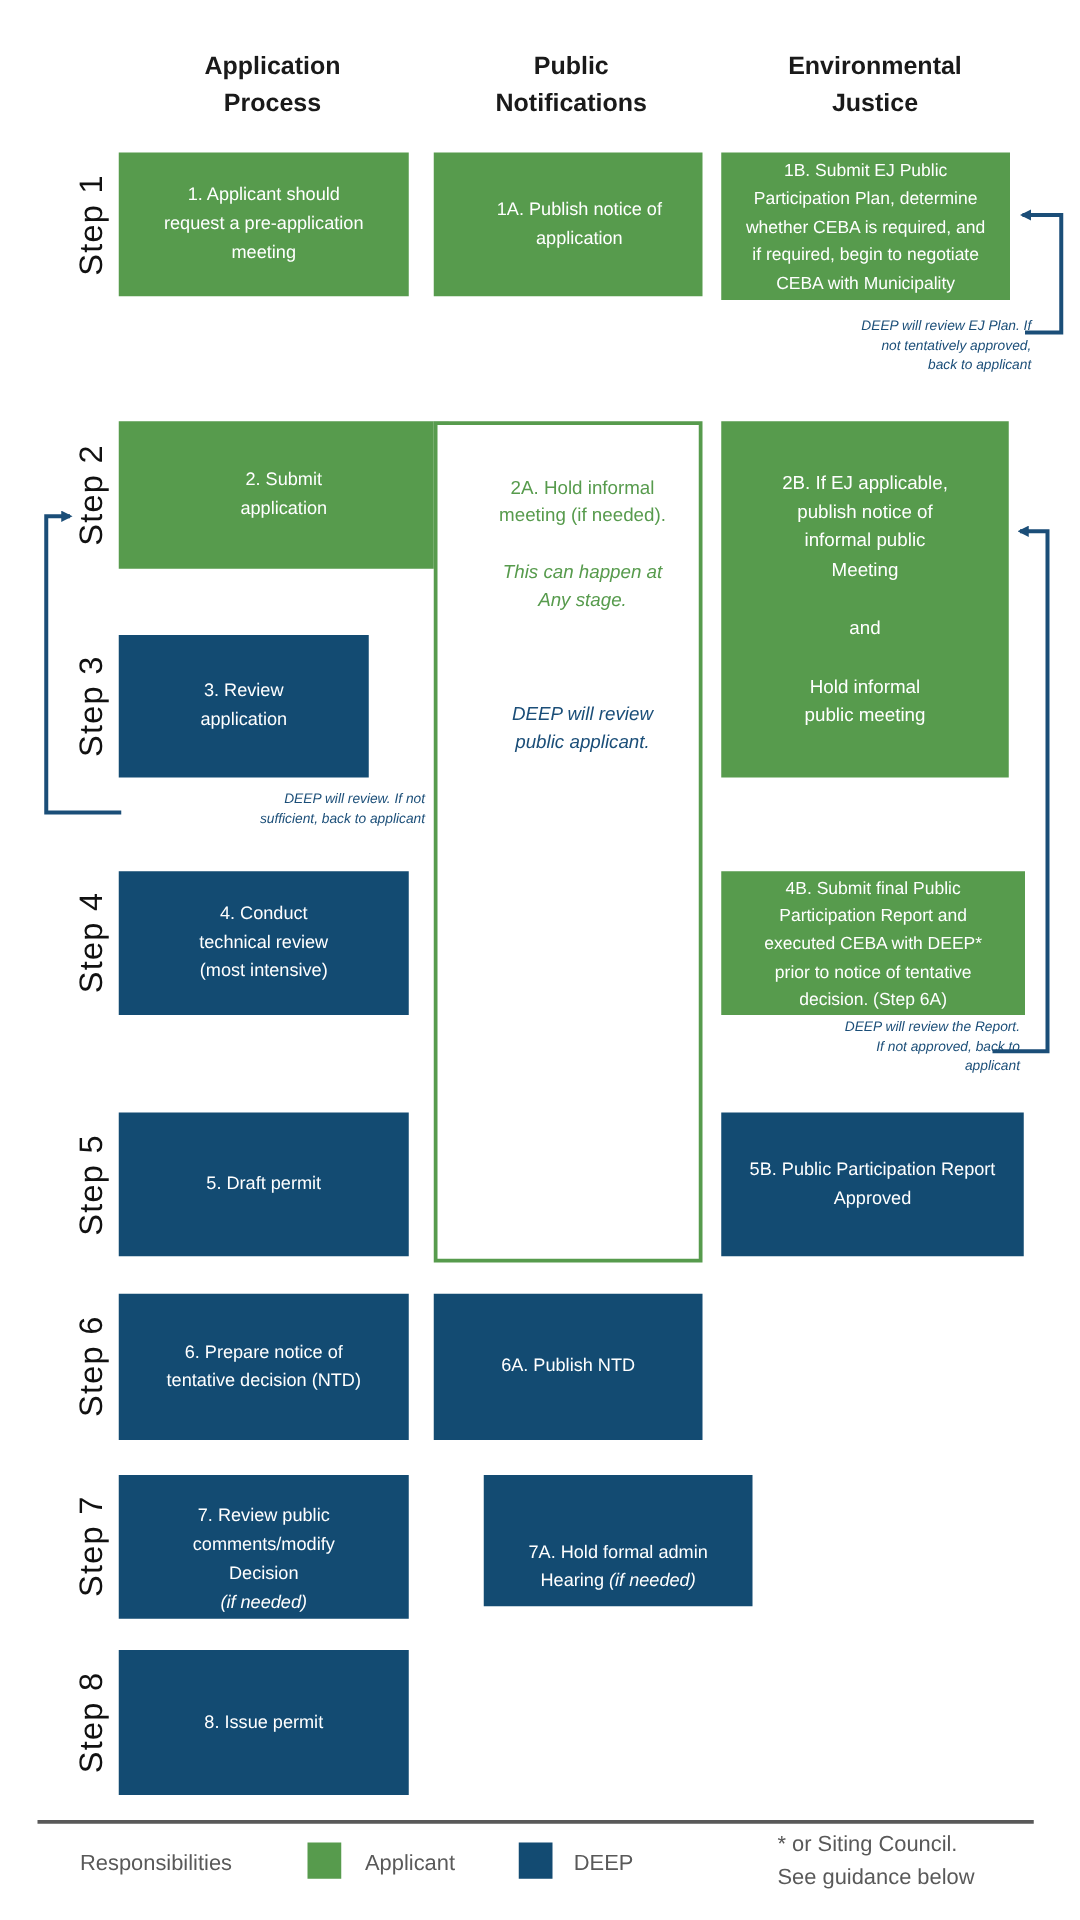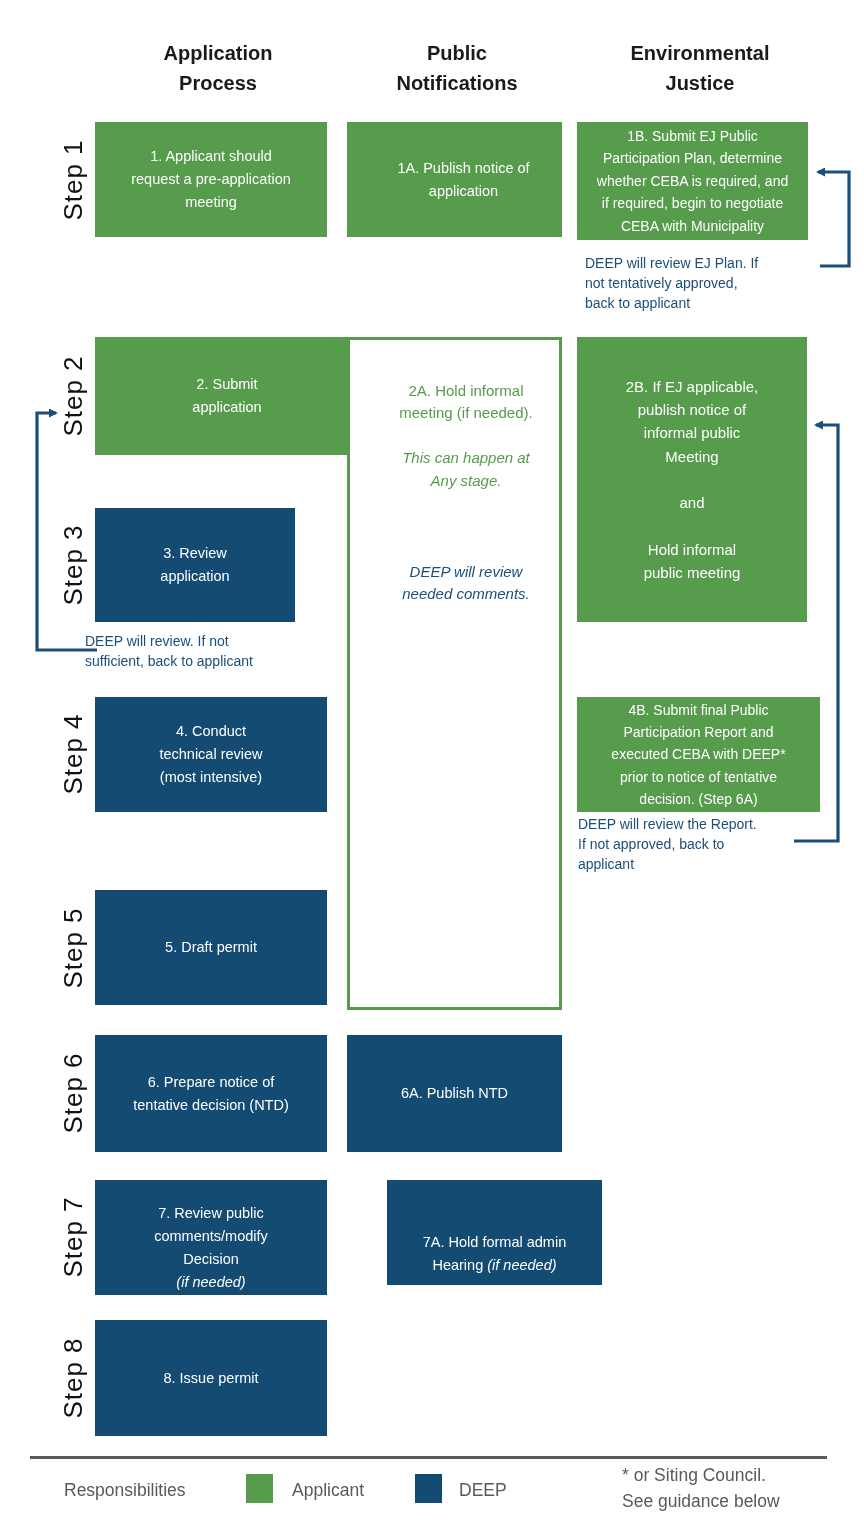--- a/index.html
+++ b/index.html
@@ -32,22 +32,22 @@
   .blue{background:var(--deep-blue);}
   .small{font-size:14px;line-height:1.6;}
   .whitebox{
     position:absolute;box-sizing:border-box;background:#ffffff;border:3px solid var(--applicant-green);
     text-align:center;white-space:pre-line;font-size:15px;line-height:1.5;padding-top:17px;padding-left:23px;
   }
   .greentext{color:var(--applicant-green);}
   .ital{font-style:italic;}
   .deepnote{color:var(--annotation-blue);font-style:italic;margin-top:46px;}
   .note{
-    position:absolute;text-align:left;white-space:pre-line;
-    color:var(--annotation-blue);font-size:14px;line-height:1.42;
+    position:absolute;text-align:right;white-space:pre-line;font-style:italic;
+    color:var(--annotation-blue);font-size:11px;line-height:1.42;
   }
   .arrows{position:absolute;left:0;top:0;pointer-events:none;}
   .arrows path{stroke:var(--annotation-blue);stroke-width:3.2;fill:none;}
   .divider{position:absolute;background:var(--divider-gray);}
   .legtext{position:absolute;color:var(--legend-gray);font-size:17.5px;line-height:1.5;white-space:pre-line;}
   .swatch{position:absolute;width:27px;height:29px;}
 </style>
 </head>
 <body>
 
@@ -85,21 +85,21 @@
 
   <div class="box green" style="left:95px;top:337px;width:264px;height:118px;">2. Submit
 application</div>
 
   <div class="whitebox" style="left:347px;top:337px;width:215px;height:673px;">
     <div class="greentext">2A. Hold informal
 meeting (if needed).</div>
     <div class="greentext ital">This can happen at
 Any stage.</div>
     <div class="deepnote">DEEP will review
-needed comments.</div>
+public applicant.</div>
   </div>
 
   <div class="box green" style="left:577px;top:337px;width:230px;height:285px;font-size:15px;line-height:1.55;">2B. If EJ applicable,
 publish notice of
 informal public
 Meeting
 
 and
 
 Hold informal
@@ -116,20 +116,22 @@
   <div class="box green small" style="left:577px;top:697px;width:243px;height:115px;">4B. Submit final Public
 Participation Report and
 executed CEBA with DEEP*
 prior to notice of tentative
 decision. (Step 6A)</div>
   <div class="note" style="left:578px;top:815px;width:238px;">DEEP will review the Report.
 If not approved, back to
 applicant</div>
 
   <div class="box blue" style="left:95px;top:890px;width:232px;height:115px;">5. Draft permit</div>
+  <div class="box blue" style="left:577px;top:890px;width:242px;height:115px;">5B. Public Participation Report
+Approved</div>
 
   <div class="box blue" style="left:95px;top:1035px;width:232px;height:117px;">6. Prepare notice of
 tentative decision (NTD)</div>
   <div class="box blue" style="left:347px;top:1035px;width:215px;height:117px;">6A. Publish NTD</div>
 
   <div class="box blue" style="left:95px;top:1180px;width:232px;height:115px;display:block;padding-top:22px;"><span>7. Review public
 comments/modify
 Decision
 </span><span class="ital">(if needed)</span></div>
   <div class="box blue" style="left:347px;top:1180px;width:215px;height:105px;display:block;padding-top:51px;margin-left:40px;"><span>7A. Hold formal admin

